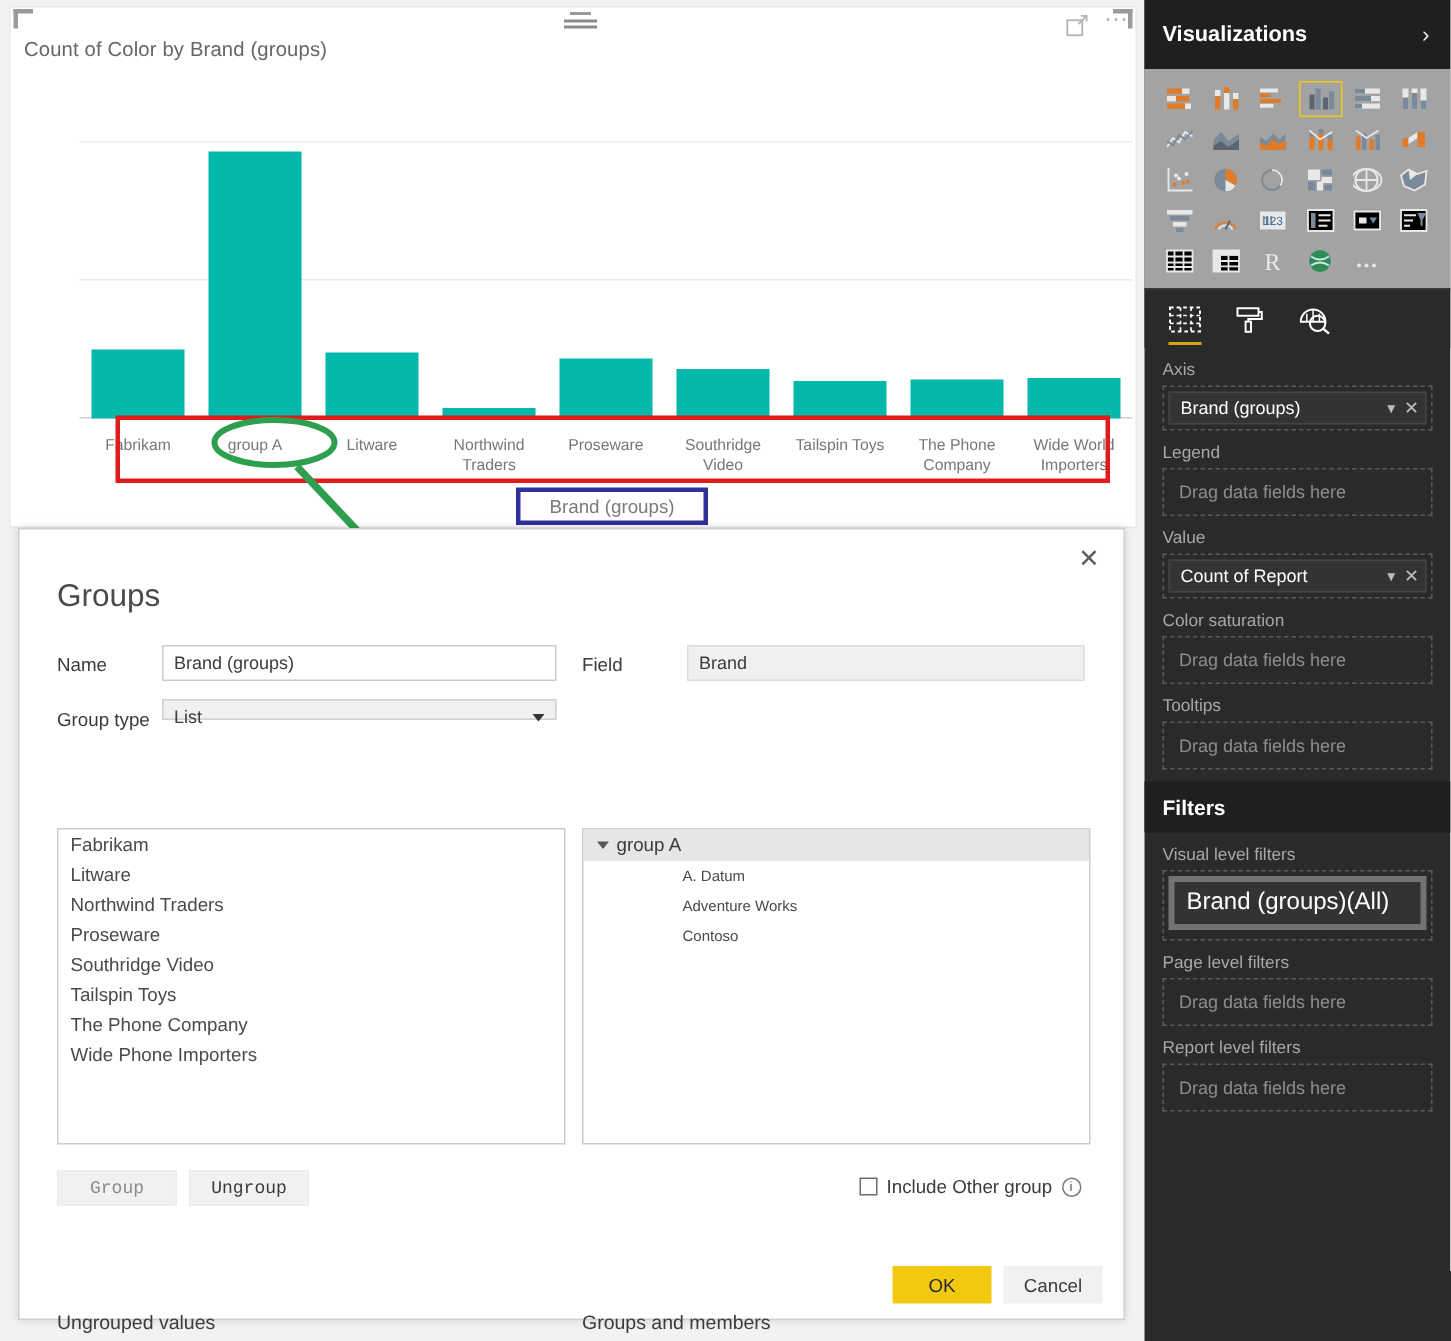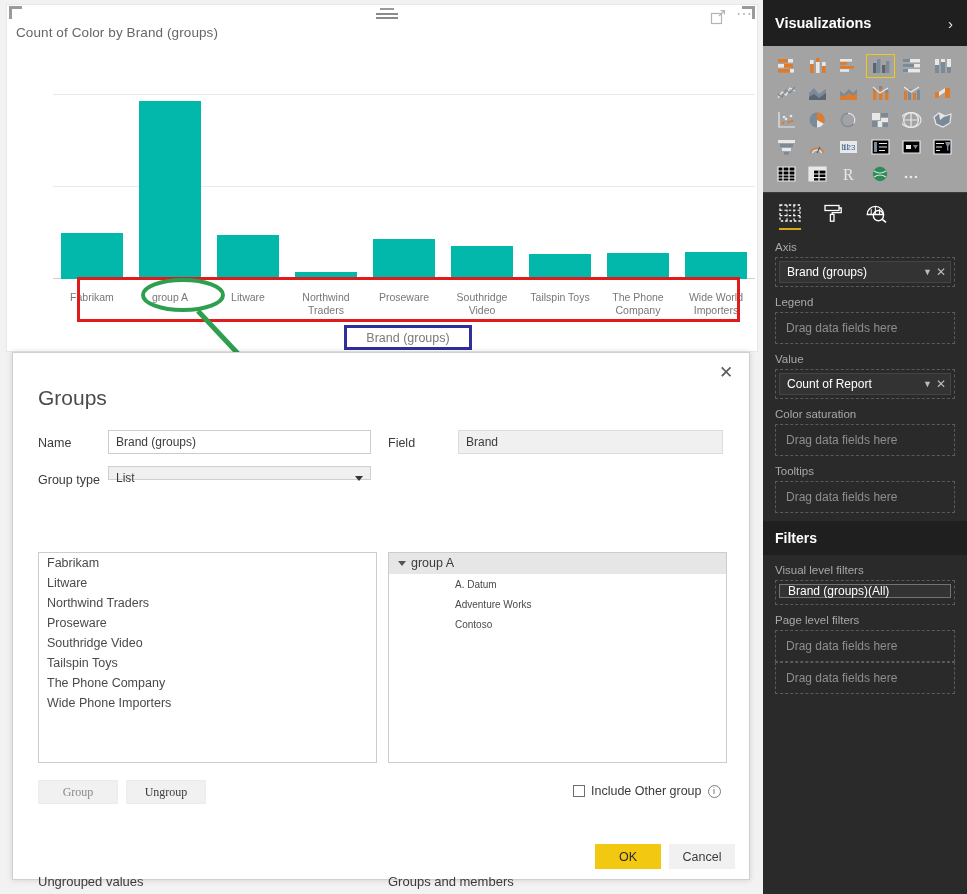--- a/index.html
+++ b/index.html
@@ -145,21 +145,21 @@
   }
   .member-row {
     font-size: 10px; color: #4a4a4a; padding: 1.5px 8px 1.5px 66px;
     line-height: 17px;
   }
 
   .btn {
     position: absolute; height: 24px; background: #f1f1f1;
     border: 1px solid #ececec; font-size: 12px; color: #8a8a8a;
     display: flex; align-items: center; justify-content: center; cursor: pointer;
-    font-family: Liberation Serif, serif;
+    font-family: Liberation Mono, monospace;
   }
   .btn.enabled { color: #3b3b3b; }
   #btn-ok {
     position: absolute; background: #f2c811; border: none; color: #2a2a2a;
     font-size: 12.5px; width: 66px; height: 25px; left: 595px; top: 844px;
     display: flex; align-items: center; justify-content: center; cursor: pointer;
   }
   #btn-cancel {
     position: absolute; background: #f1f1f1; border: none; color: #3b3b3b;
     font-size: 12.5px; width: 66px; height: 25px; left: 669px; top: 844px;
@@ -228,23 +228,23 @@
   .chip .nm { flex: 1 1 auto; white-space: nowrap; overflow: hidden; }
   .chip .cv { color: #bdbdbd; font-size: 9px; }
   .chip .cx { color: #bdbdbd; font-size: 12px; }
 
   #filters-header {
     margin-top: 8px; height: 34px; background: #1f1f1f; display: flex;
     align-items: center; padding-left: 12px;
   }
   #filters-header .ttl { color: #ffffff; font-size: 14px; font-weight: 700; }
   .filter-chip {
-    background: #333333; border: 1px solid #737373; height: 14px;
+    background: #333333; border: 4px solid #737373; height: 36px;
     display: flex; align-items: center; padding: 0 8px;
-    font-size: 12px; color: #ffffff; margin-bottom: 3px;
+    font-size: 16px; color: #ffffff; margin-bottom: 3px;
   }
 </style>
 </head>
 <body>
 
 <div id="root">
 
   <div id="canvas">
 
     <div id="visual-card">
@@ -682,18 +682,19 @@
     <div class="well-label">Visual level filters</div>
     <div class="well" id="visual-filters-well">
         <div class="filter-chip">Brand (groups)(All)</div>
       </div>
 
     <div class="well-label">Page level filters</div>
     <div class="well">
       <div class="well-empty">Drag data fields here</div>
     </div>
 
+    <div class="well-label">Report level filters</div>
     <div class="well">
       <div class="well-empty">Drag data fields here</div>
     </div>
 
   </div>
 </div>
 
 </body></html>

